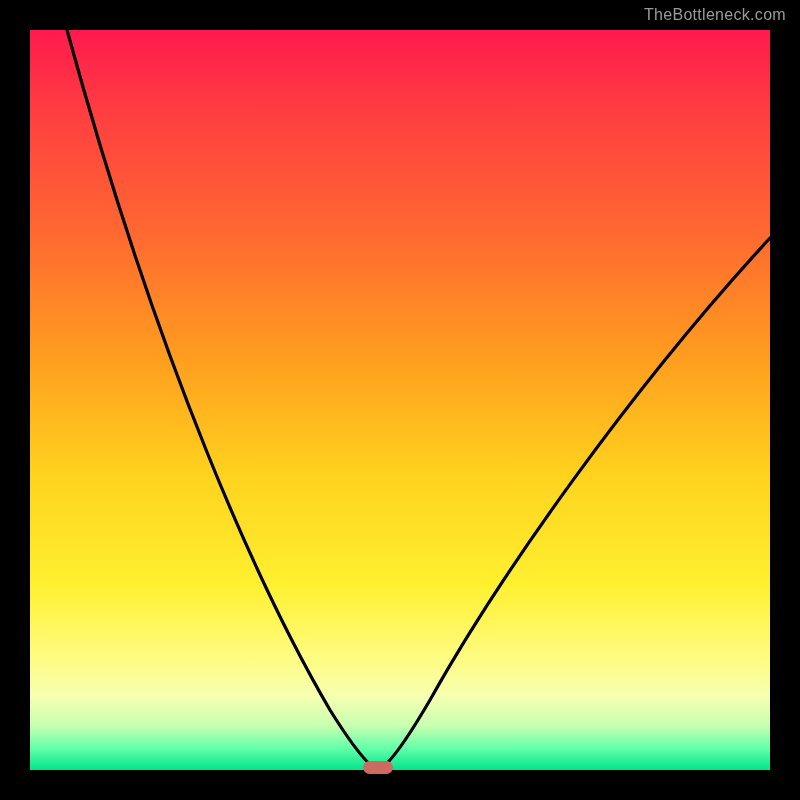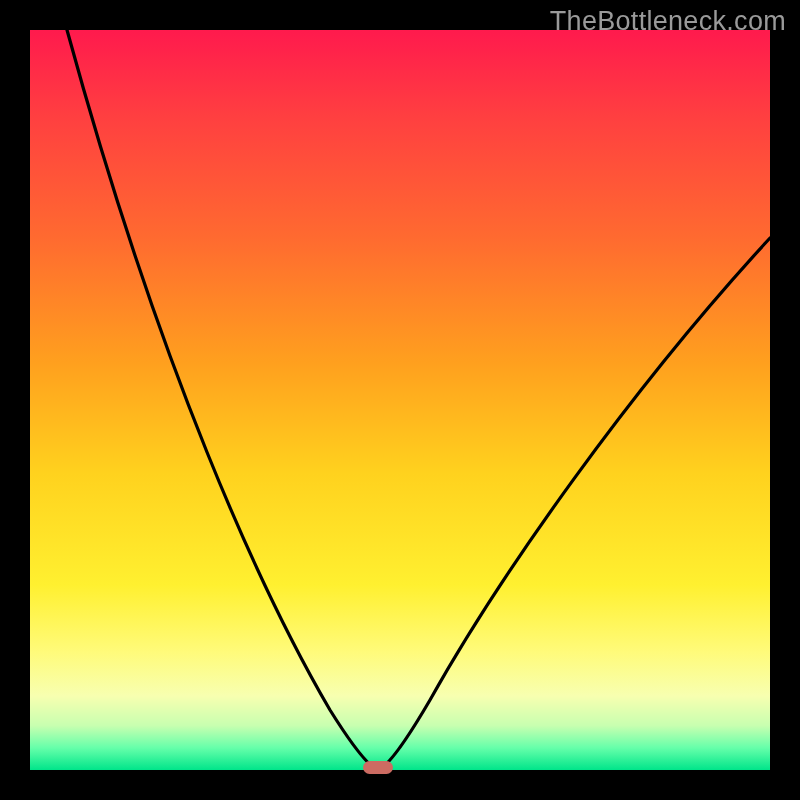--- a/index.html
+++ b/index.html
@@ -51,21 +51,21 @@
     height: 13px;
     border-radius: 7px;
     background: #cc6b62;
     bottom: -4px;
   }
   .watermark {
     position: absolute;
     top: 6px;
     right: 14px;
     color: #9a9a9a;
-    font-size: 27px;
+    font-size: 16px;
     letter-spacing: 0.3px;
   }
 </style>
 </head>
 <body>
 
 <div class="frame">
 
   <div class="plot-area">
 

